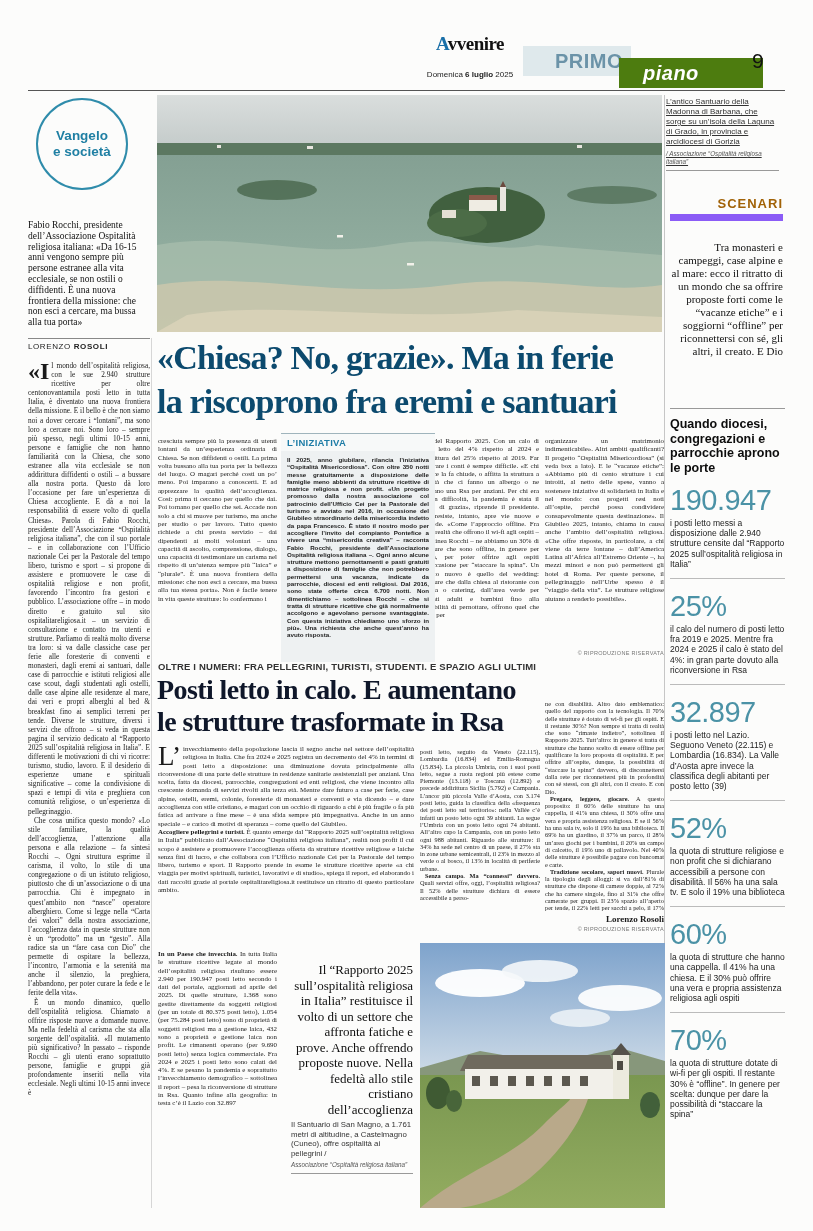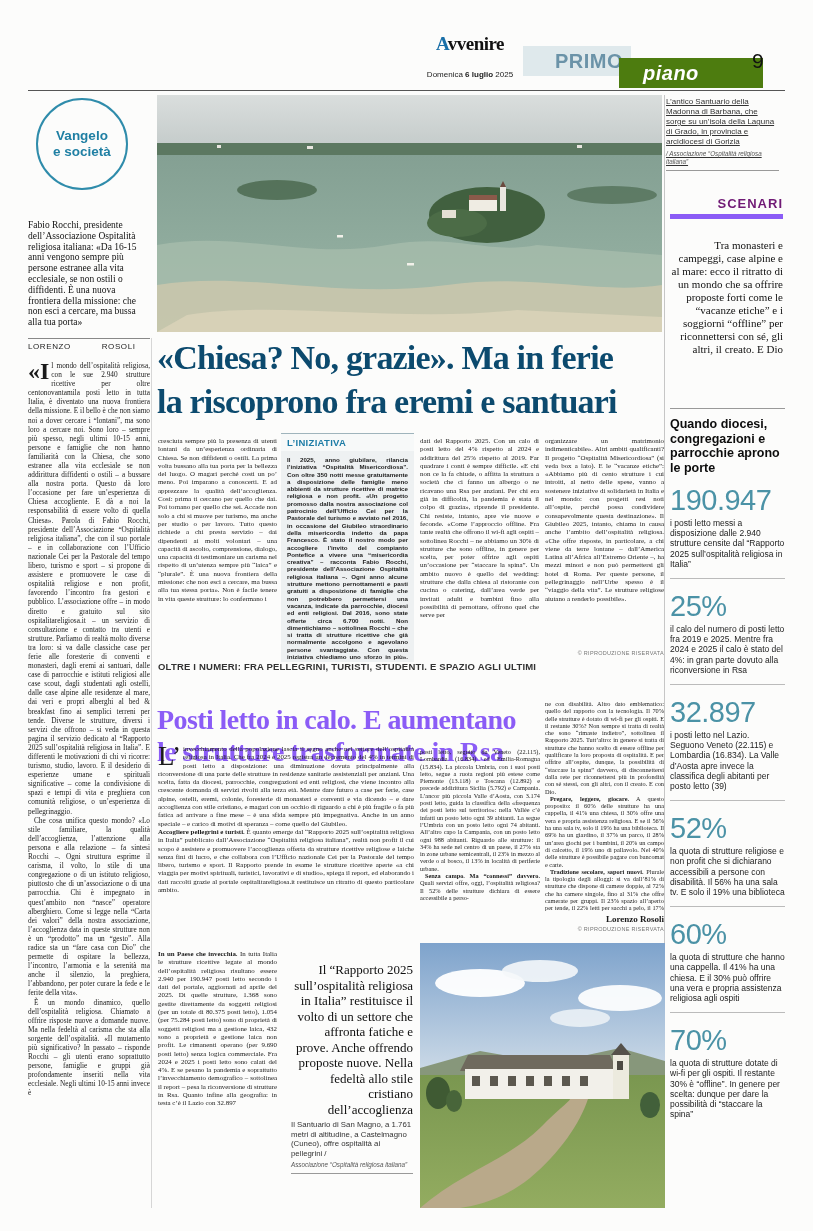--- a/index.html
+++ b/index.html
@@ -36,53 +36,53 @@
   .photo1{left:157px;top:95px;width:505px;height:237px;display:block;}
   .photo1-caption{left:666px;top:97px;width:113px;font:8px/10px "Liberation Sans",sans-serif;color:#333;text-decoration:underline;}
   .credit{display:block;font:italic 6.3px/8px "Liberation Sans",sans-serif;color:#555;
           margin-top:3px;border-bottom:1px solid #999;padding-bottom:4px;}
 
   
   .left-rail{left:28px;top:220px;width:122px;}
   .standfirst{font:9.5px/10.8px "Liberation Serif",serif;color:#111;}
   .byline{margin-top:10px;border-top:1px solid #888;padding-top:3px;
           font:8px/10px "Liberation Sans",sans-serif;letter-spacing:0.6px;color:#222;}
-  .byline b{font-weight:400;margin-left:28px;}
+  .byline b{font-weight:700;}
   .rail-body{margin-top:9px;height:838px;overflow:hidden;
              font:7.3px/9.1px "Liberation Serif",serif;text-align:justify;}
   .rail-body p{margin:0;}
   .rail-body p + p{text-indent:6px;}
   .dropcap1{float:left;font:700 24px/20px "Liberation Serif",serif;padding-right:2px;}
 
   
   .headline1{left:157px;top:336px;width:508px;
              font:700 34px/44px "Liberation Serif",serif;letter-spacing:-0.8px;color:#0c4a6e;}
   .a1col{top:437px;height:224px;overflow:hidden;
          font:6.9px/8.3px "Liberation Serif",serif;text-align:justify;}
   .a1c2{left:158px;width:119px;}
   .a1c4{left:420px;width:119px;}
   .a1c5{left:545px;width:119px;height:210px;}
   .copyright{font:5.5px/7px "Liberation Sans",sans-serif;color:#777;text-align:right;letter-spacing:0.3px;}
   .a1copy{left:545px;top:650px;width:119px;}
 
   
-  .init-box{left:281px;top:433px;width:133px;height:228px;background:#eef1f2;overflow:hidden;
+  .init-box{left:281px;top:433px;width:154px;height:228px;background:#eef1f2;overflow:hidden;
             border-top:1px solid #9fb4bc;}
   .init-label{font:700 9.5px/12px "Liberation Sans",sans-serif;color:#1d7ca6;
               padding:3px 6px 2px;background:#f7f9f9;letter-spacing:0.3px;}
   .init-title{background:#dde2e5;text-align:center;font:700 11px/13px "Liberation Sans",sans-serif;
               color:#111;padding:5px 4px;}
   .init-body{padding:5px 6px 2px;font:700 6.2px/7.3px "Liberation Sans",sans-serif;
              text-align:justify;color:#222;}
 
   
   .kicker{left:158px;top:661px;width:420px;
           font:700 9.5px/11px "Liberation Sans",sans-serif;color:#333;letter-spacing:0.2px;}
-  .headline2{left:157px;top:704px;width:400px;
-             font:700 28px/32px "Liberation Serif",serif;letter-spacing:-0.6px;color:#8b5cf6;}
+  .headline2{left:157px;top:674px;width:400px;
+             font:700 28px/32px "Liberation Serif",serif;letter-spacing:-0.6px;color:#0f172a;}
   .a2-intro{left:158px;top:745px;width:256px;font:6.9px/8.3px "Liberation Serif",serif;text-align:justify;}
   .a2-intro p{margin:0;}
   .dropcap2{float:left;font:400 27px/22px "Liberation Serif",serif;padding-right:2px;}
   .lead-in{font-weight:700;font-family:"Liberation Serif",serif;}
   .a2-sub{left:158px;top:950px;width:119px;height:258px;overflow:hidden;
           font:6.9px/8.3px "Liberation Serif",serif;text-align:justify;}
   .quote{left:291px;top:962px;width:122px;text-align:right;
          font:13px/15.5px "Liberation Serif",serif;color:#0f0f0f;}
   .caption2{left:291px;top:1120px;width:122px;text-align:left;
             font:7.8px/9.6px "Liberation Sans",sans-serif;color:#333;}
@@ -91,22 +91,22 @@
   .a2cD{left:545px;top:700px;width:119px;height:212px;}
   .a2col p{margin:0;}
   .a2col p + p{text-indent:5px;}
   .signature{left:545px;top:914px;width:119px;text-align:right;
              font:700 9px/10px "Liberation Serif",serif;}
   .a2copy{left:545px;top:926px;width:119px;}
   .photo2{left:420px;top:943px;width:245px;height:265px;display:block;}
 
   
   .scenari{left:670px;top:196px;width:113px;}
-  .scenari-label{font:700 13px/15px "Liberation Sans",sans-serif;color:#701a75;text-align:right;
-                 letter-spacing:1px;border-bottom:5px solid #8b5cf6;padding-bottom:3px;}
+  .scenari-label{font:700 13px/15px "Liberation Sans",sans-serif;color:#a16207;text-align:right;
+                 letter-spacing:1px;border-bottom:7px solid #8b5cf6;padding-bottom:3px;}
   .scenari-text{margin-top:20px;font:11px/13px "Liberation Serif",serif;text-align:right;color:#111;}
   .stats{left:670px;top:408px;width:115px;border-top:1px solid #999;padding-top:8px;}
   .stats-heading{font:700 12.5px/14.5px "Liberation Sans",sans-serif;color:#0d0d0d;}
   .stat-item{border-top:1px solid #bbb;margin-top:9px;padding-top:12px;}
   .stat-item.first{border-top:none;margin-top:10px;padding-top:0;}
   .stat-value{font:400 29px/31px "Liberation Sans",sans-serif;color:#4b92a6;letter-spacing:-0.5px;}
   .stat-desc{margin-top:2px;font:8.5px/10.2px "Liberation Sans",sans-serif;color:#1c1c1c;}
 </style>
 </head>
 <body>

